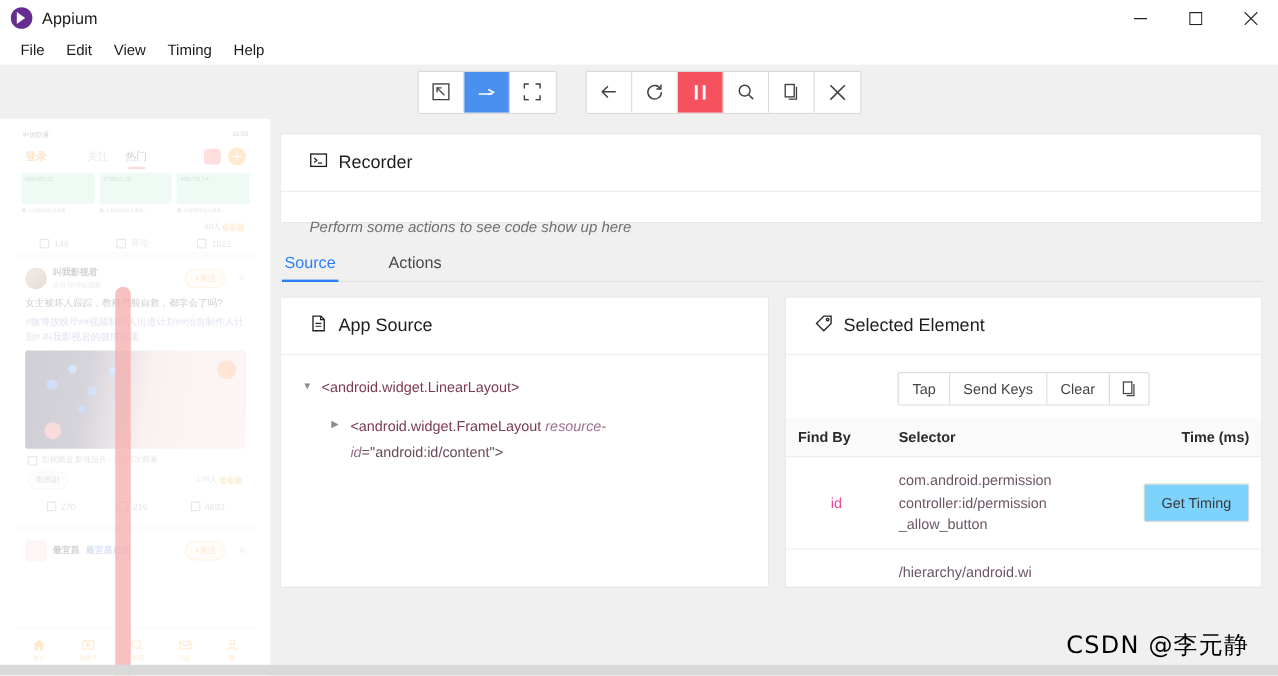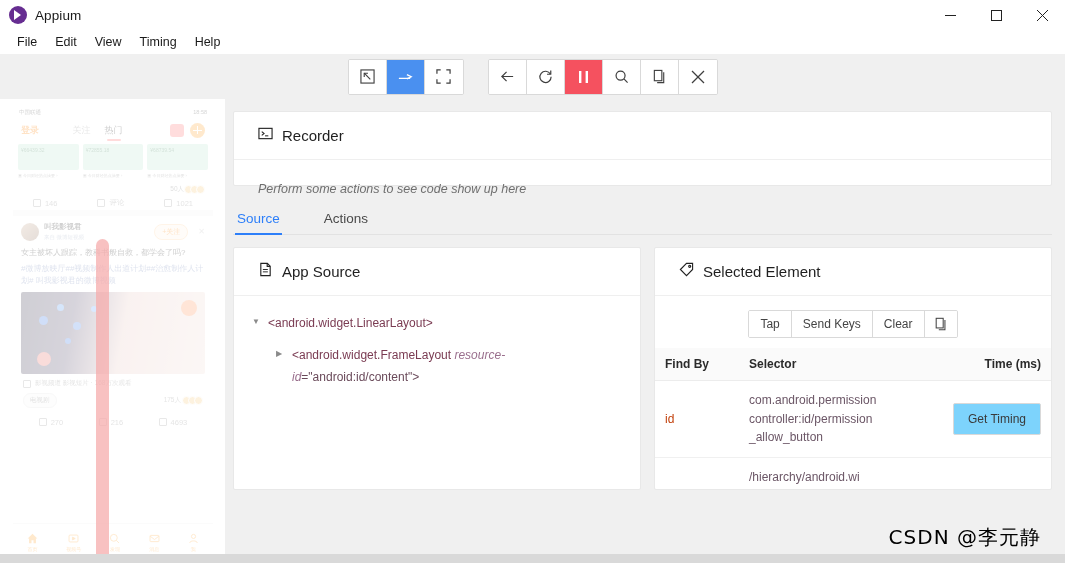--- a/index.html
+++ b/index.html
@@ -264,21 +264,21 @@
     background: #fafafa; color: #2b2b2b; font-weight: bold;
     text-align: left; padding: 9px 10px; font-size: 12px;
     border-bottom: 1px solid #ececec;
   }
   .tbl th.right { text-align: right; }
   .tbl td {
     padding: 10px 10px; vertical-align: middle;
     color: #6b5666; border-bottom: 1px solid #f0f0f0;
     line-height: 1.55;
   }
-  .tbl td.findby { color: #c2410c; width: 84px; }
+  .tbl td.findby { color: #ec4899; width: 84px; text-align: center; }
   .tbl td.selector { color: #6b5666; width: 150px; word-break: break-all; }
   .tbl td.timing { text-align: right; }
   .get-timing {
     display: inline-block; border: 1px solid #d9d9d9; border-radius: 2px;
     background: #7dd3fc; color: #3a3a3a; font-size: 12px;
     padding: 6px 14px;
   }
 
   
   .watermark {
@@ -491,20 +491,27 @@
             <span class="ds-gi"></span>
             <span>216</span>
           </span>
           <span class="ds-act">
             <span class="ds-gi"></span>
             <span>4693</span>
           </span>
         </div>
       </div>
 
+      <div class="ds-super">
+        <span class="ds-superimg"></span>
+        <span class="ds-uname">最宜昌</span>
+        <span class="ds-uname" style="color:#5a7ad0">最宜昌超话</span>
+        <span class="ds-follow">+关注</span>
+        <span class="ds-x">✕</span>
+      </div>
 
       <div class="ds-nav">
         <span class="ds-navitem">
           <svg width="11" height="11" viewBox="0 0 16 16" fill="#ffa022">
               <path d="M8 1 L15 8 L13 8 L13 15 L9.5 15 L9.5 10.5 L6.5 10.5 L6.5 15 L3 15 L3 8 L1 8 Z"></path>
             </svg>
           <span class="ds-navlbl">首页</span>
         </span>
         <span class="ds-navitem">
           <svg width="11" height="11" viewBox="0 0 16 16" fill="none" stroke="#ffa022" stroke-width="1.3">

